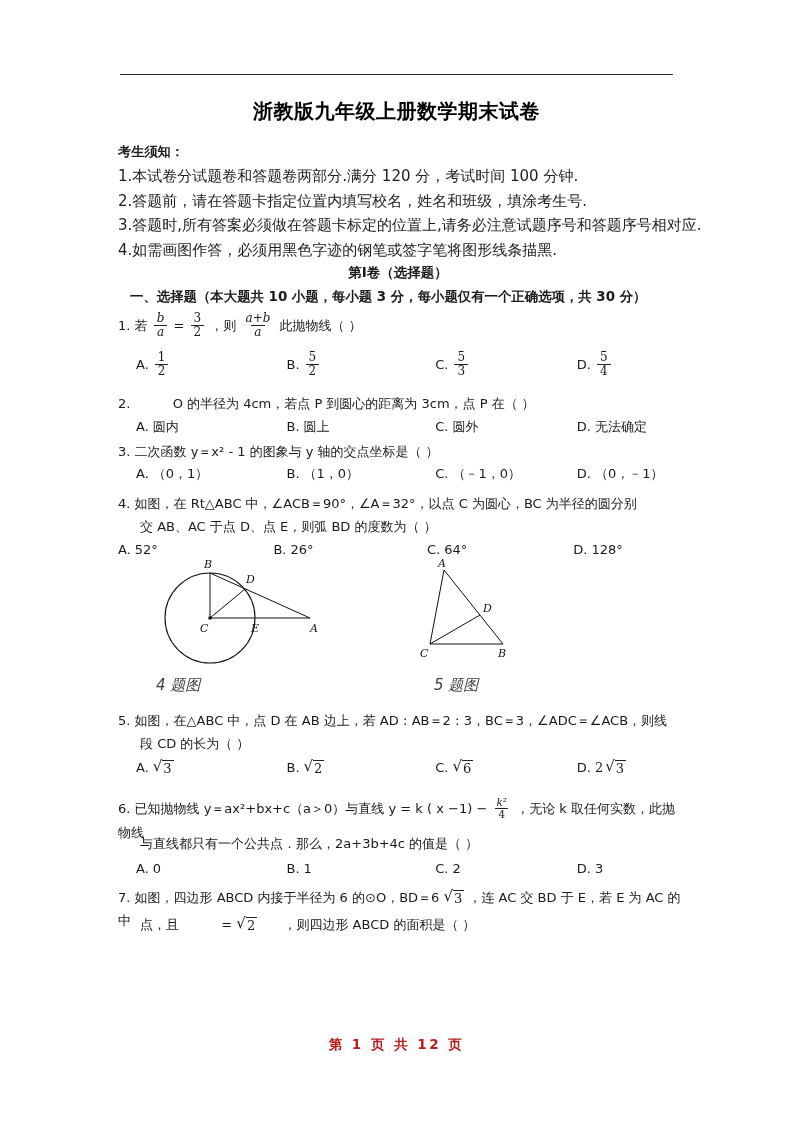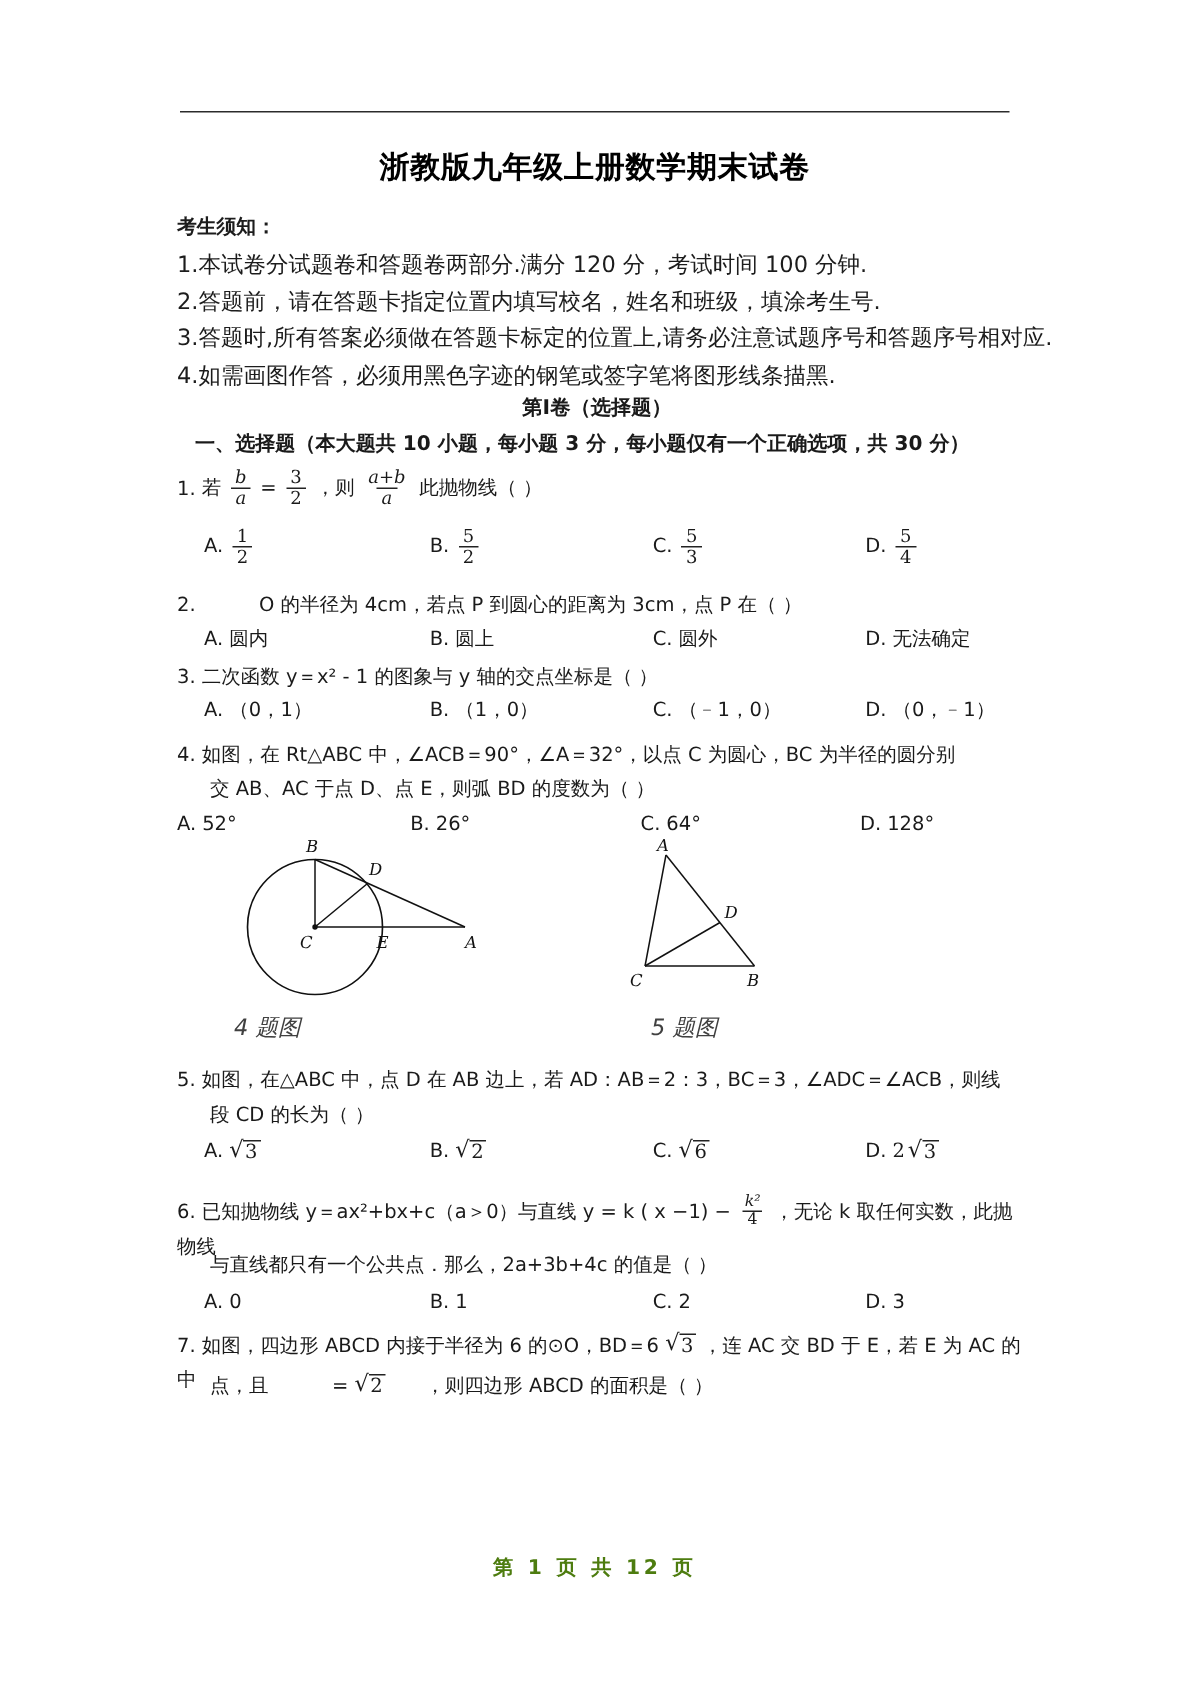--- a/index.html
+++ b/index.html
@@ -152,21 +152,21 @@
   
   .footer {
     position: absolute;
     left: 0;
     top: 1036px;
     width: 793px;
     text-align: center;
     font-weight: bold;
     font-size: 13.5px;
     letter-spacing: 2.5px;
-    color: #4d7c0f;
+    color: #b91c1c;
   }
   svg text {
     font-family: "DejaVu Serif","Liberation Serif",serif;
     font-style: italic;
     font-size: 11px;
     fill: #111;
   }
 </style>
 </head>
 <body>

